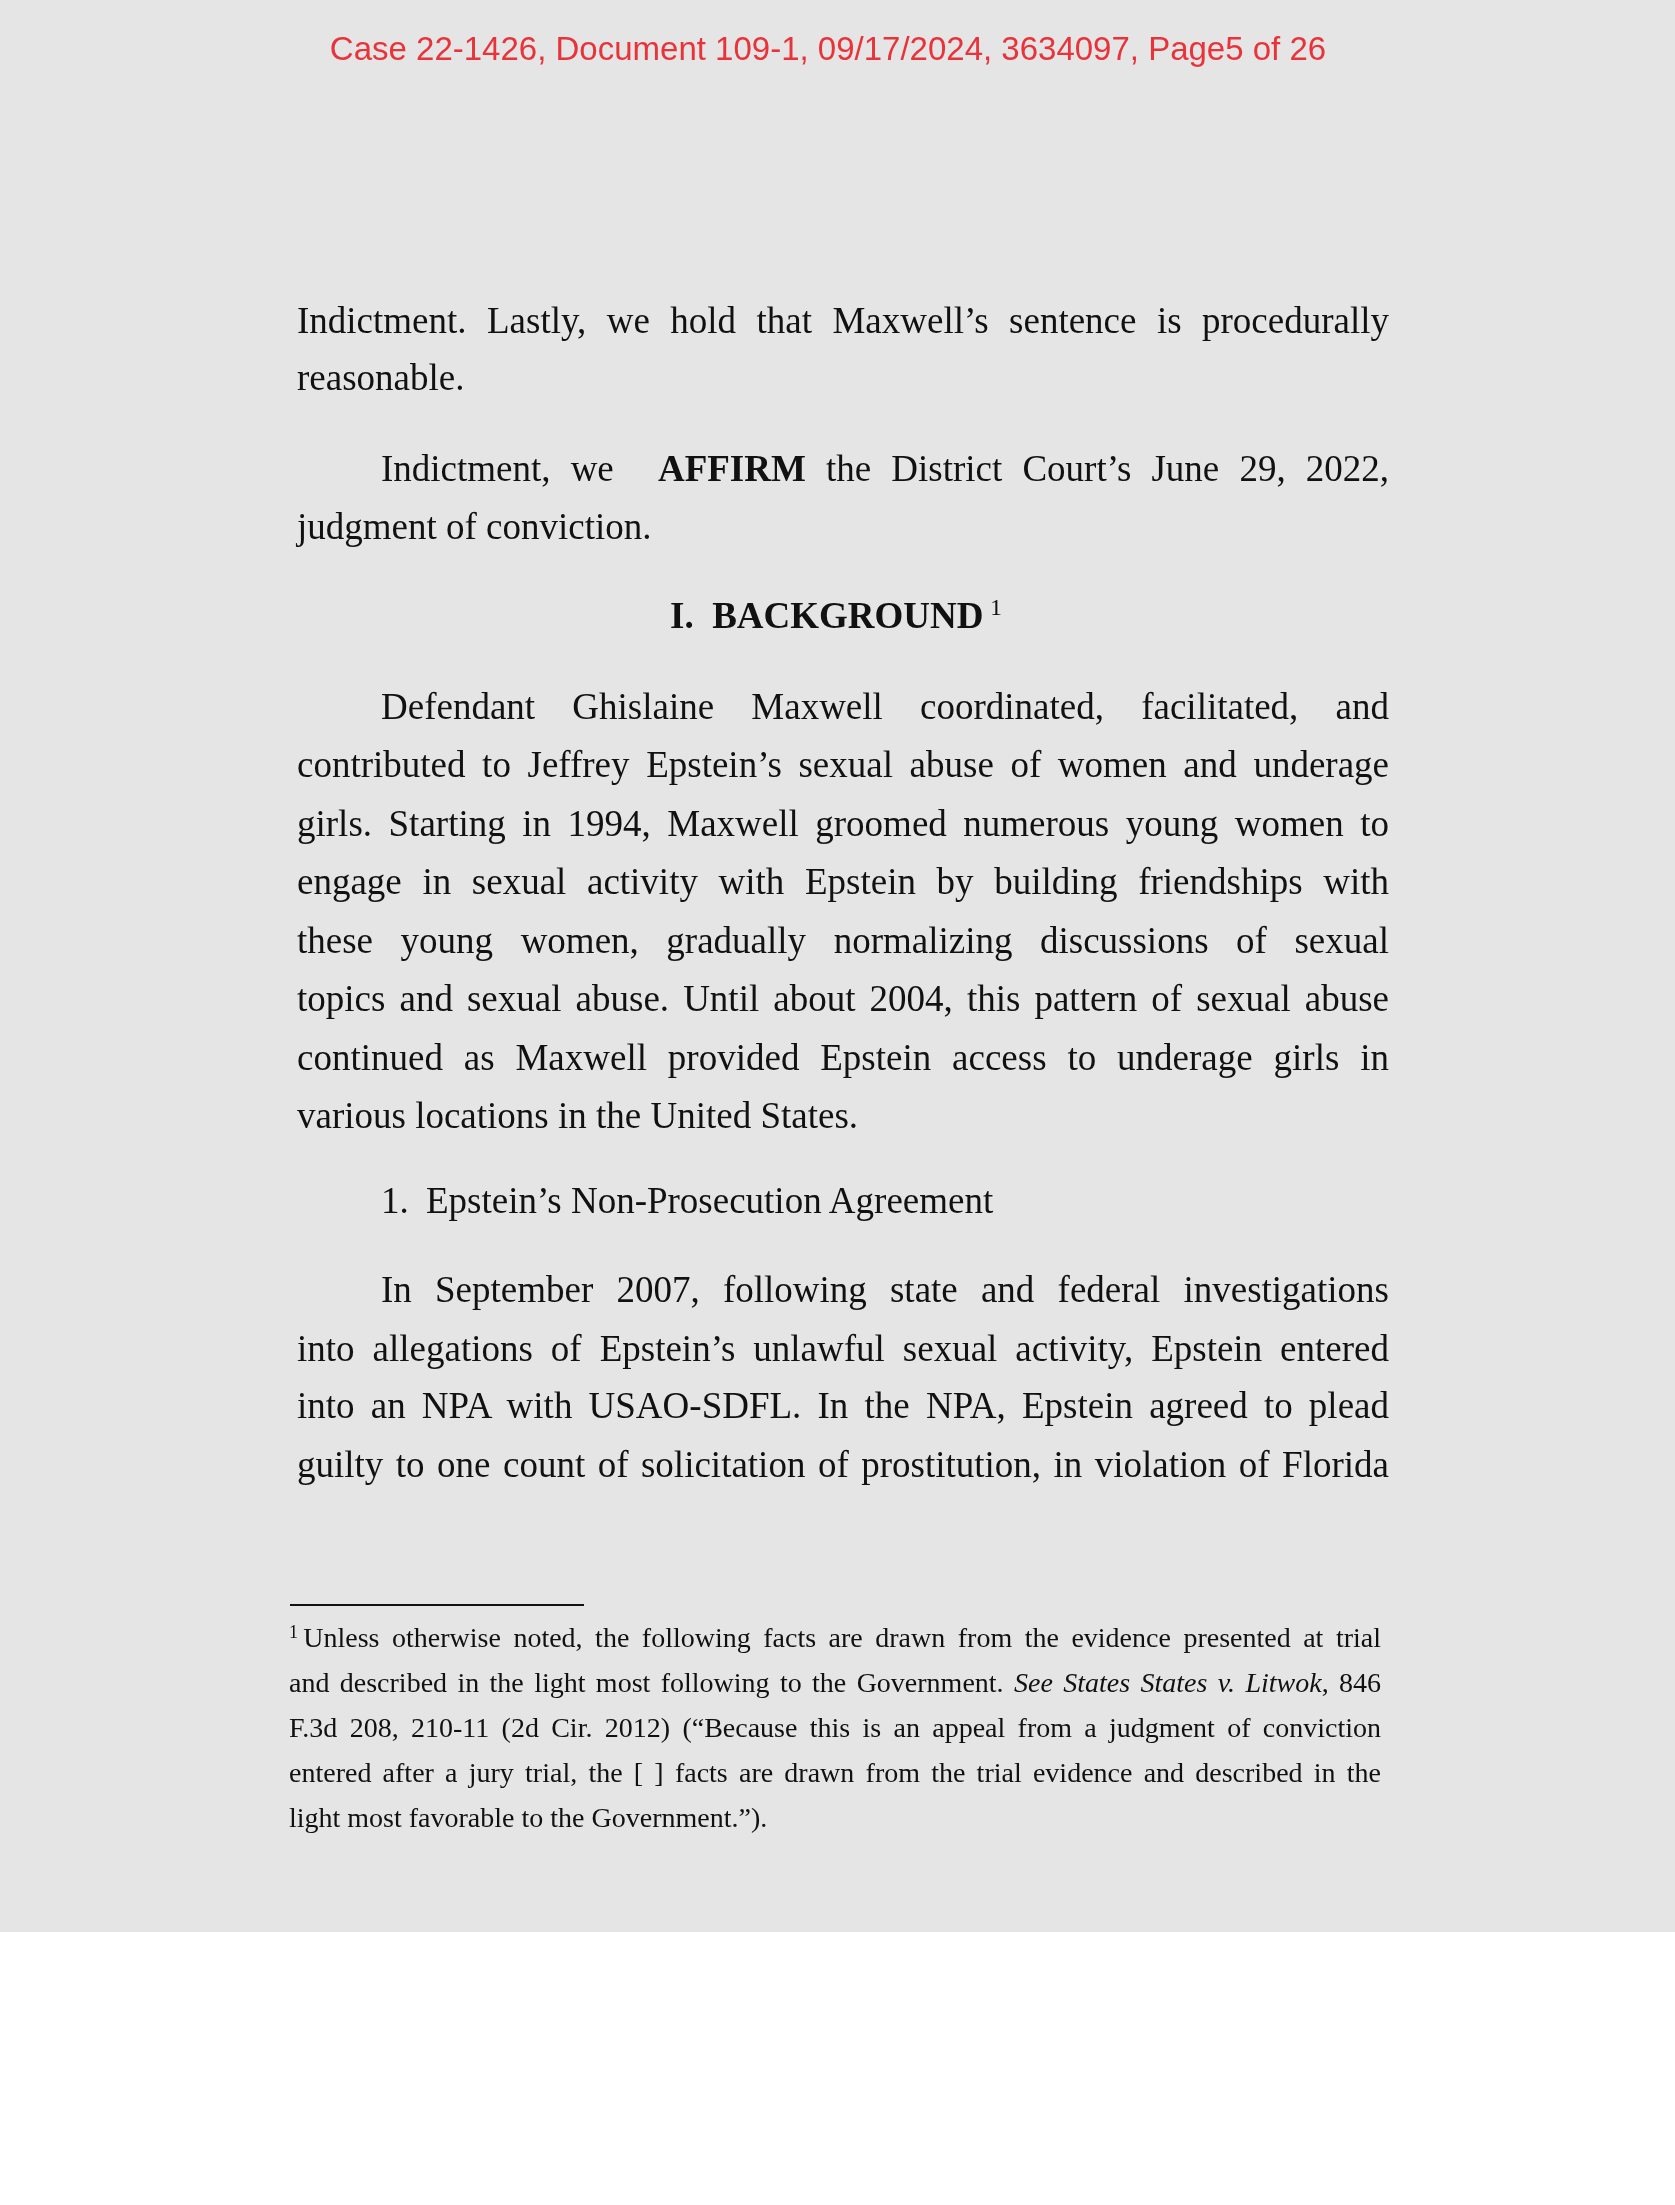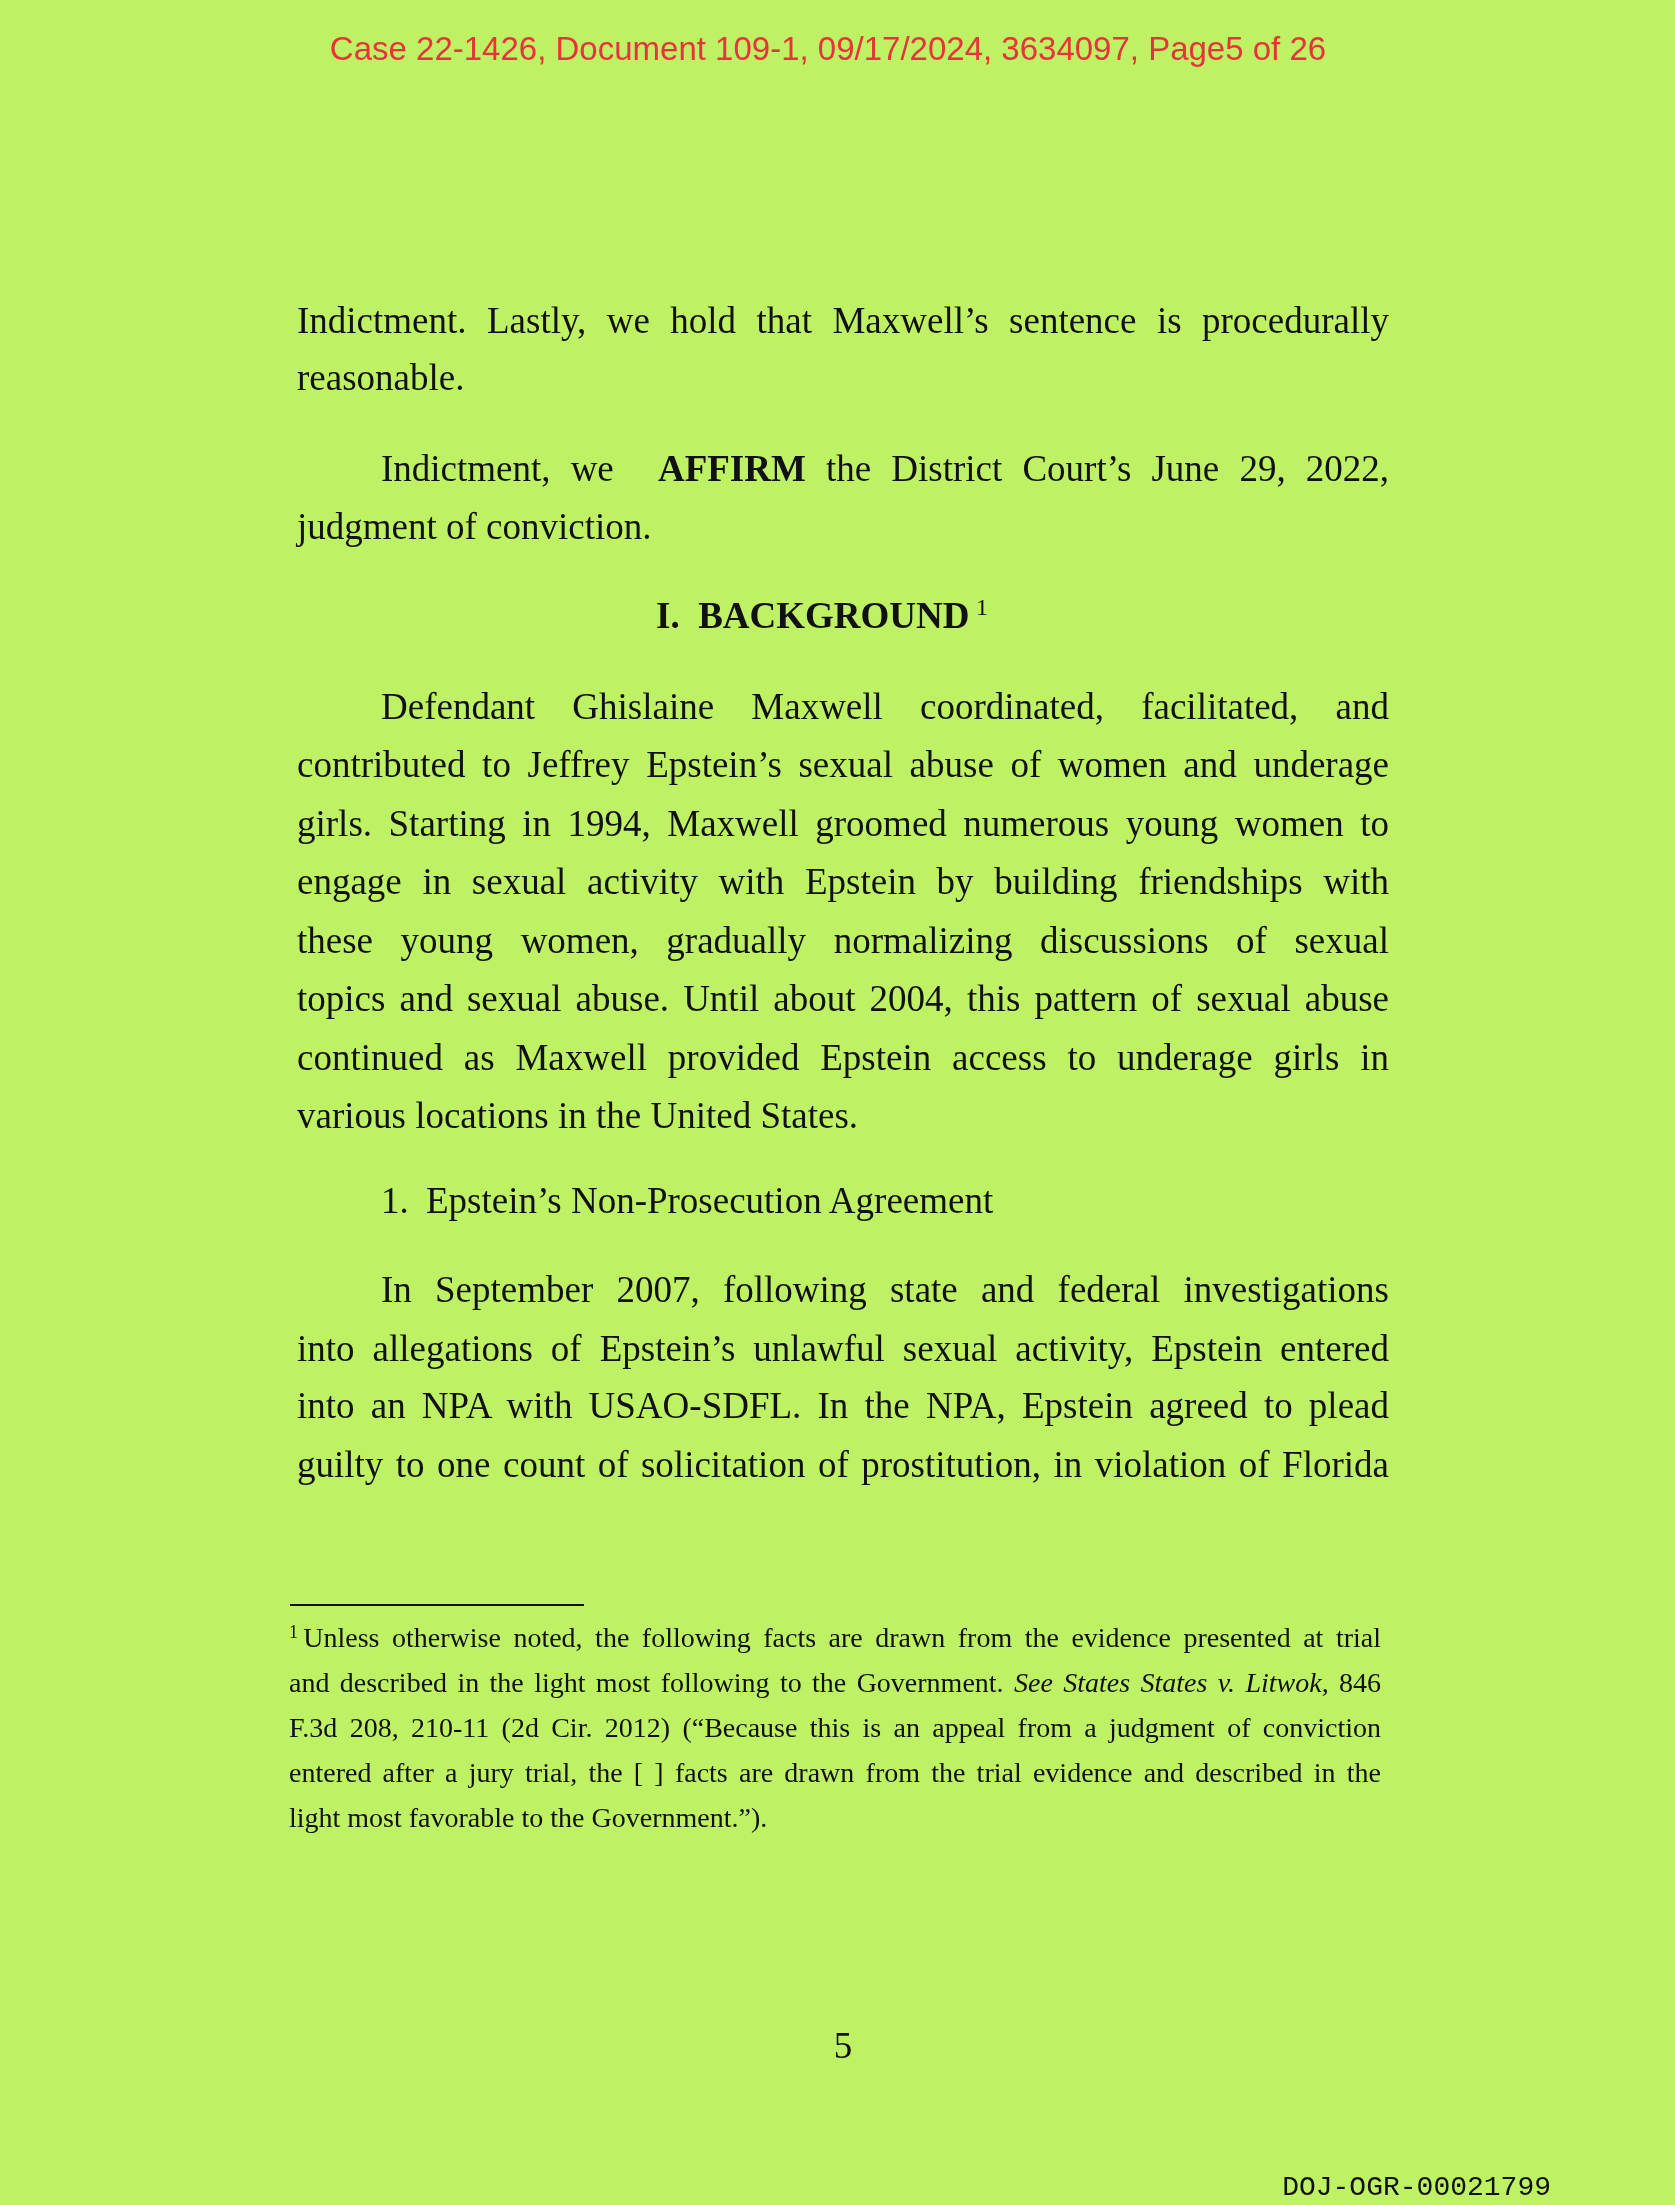--- a/index.html
+++ b/index.html
@@ -1,20 +1,20 @@
 <!DOCTYPE html>
 <html style="font-size:10.5px"><head>
 <meta charset="utf-8">
 <style>
   html, body { margin: 0; padding: 0; background: #ffffff; }
   #page {
     position: relative;
     width: 1675px;
-    height: 2205px;
-    background: #bef264;
+    height: 1932px;
+    background: #e5e5e5;
     overflow: hidden;
     color: #111111;
   }
   .stamp {
     position: absolute;
     top: 49px;
     left: 828px;
     transform: translateX(-50%);
     line-height: 0;
     white-space: nowrap;
@@ -32,21 +32,21 @@
     text-align: justify;
     text-align-last: justify;
     color: #111111;
   }
   .ln.last { text-align-last: left; }
   .ln.indent { left: 381px; width: 1008px; }
   .b { font-weight: bold; margin-left: 24px; }
   .i { font-style: italic; }
   .heading {
     position: absolute;
-    left: 656px;
+    left: 670px;
     line-height: 0;
     font-family: "Liberation Serif", serif;
     font-size: 37px;
     font-weight: bold;
     white-space: nowrap;
     color: #111111;
   }
   .heading .sup {
     font-weight: normal;
     font-size: 24px;

